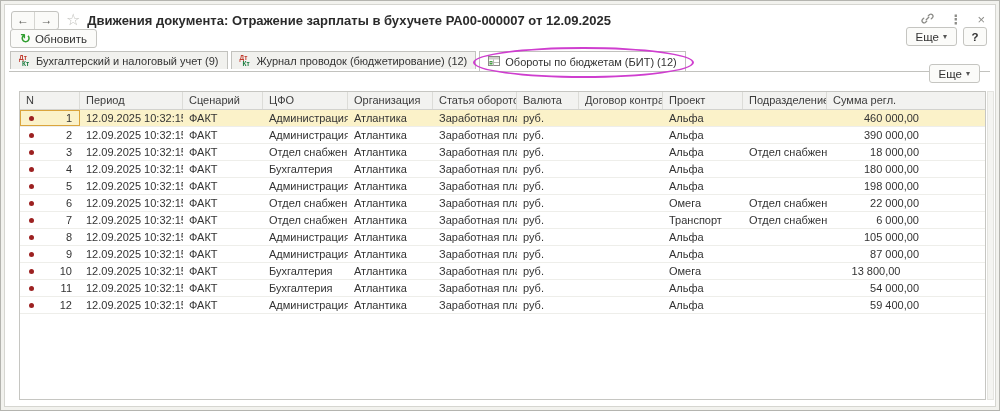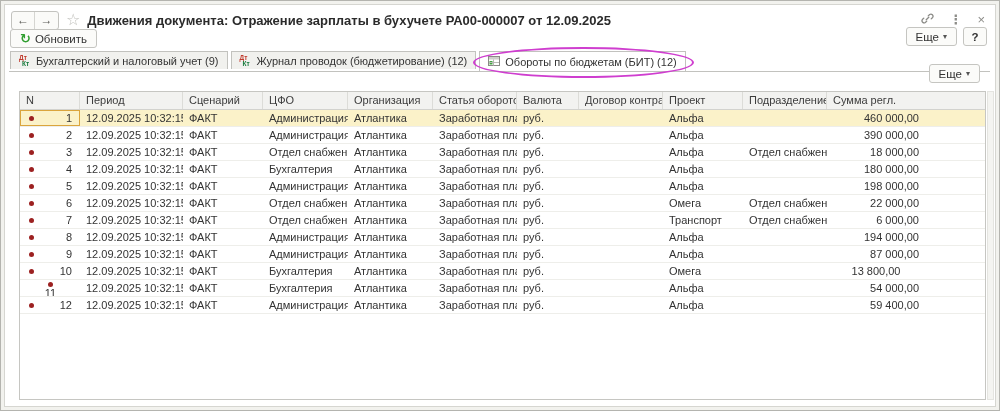--- a/index.html
+++ b/index.html
@@ -269,21 +269,21 @@
             </div>
             <div class="tcell" style="width: 103px;">12.09.2025 10:32:15</div>
             <div class="tcell" style="width: 80px;">ФАКТ</div>
             <div class="tcell" style="width: 85px;">Администрация</div>
             <div class="tcell" style="width: 85px;">Атлантика</div>
             <div class="tcell" style="width: 84px;">Заработная плата ...</div>
             <div class="tcell" style="width: 62px;">руб.</div>
             <div class="tcell" style="width: 84px;"></div>
             <div class="tcell" style="width: 80px;">Альфа</div>
             <div class="tcell" style="width: 84px;"></div>
-            <div class="tcell right" style="width: 100px;">194 000,00</div>
+            <div class="tcell right" style="width: 100px;">105 000,00</div>
             <div class="tcell" style="width: 60px;"></div>
           </div>
           <div class="trow">
             <div class="tcell right ncell" style="width: 60px;">
               <span class="dot" style="background: rgb(156, 33, 33);"></span>
               <span>9</span>
             </div>
             <div class="tcell" style="width: 103px;">12.09.2025 10:32:15</div>
             <div class="tcell" style="width: 80px;">ФАКТ</div>
             <div class="tcell" style="width: 85px;">Администрация</div>
@@ -307,21 +307,21 @@
             <div class="tcell" style="width: 85px;">Атлантика</div>
             <div class="tcell" style="width: 84px;">Заработная плата</div>
             <div class="tcell" style="width: 62px;">руб.</div>
             <div class="tcell" style="width: 84px;"></div>
             <div class="tcell" style="width: 80px;">Омега</div>
             <div class="tcell" style="width: 84px;"></div>
             <div class="tcell right" style="width: 100px; text-align: center;">13 800,00</div>
             <div class="tcell" style="width: 60px;"></div>
           </div>
           <div class="trow">
-            <div class="tcell right ncell" style="width: 60px; flex-direction: column;">
+            <div class="tcell right ncell" style="width: 60px;">
               <span class="dot" style="background: rgb(156, 33, 33);"></span>
               <span>11</span>
             </div>
             <div class="tcell" style="width: 103px;">12.09.2025 10:32:15</div>
             <div class="tcell" style="width: 80px;">ФАКТ</div>
             <div class="tcell" style="width: 85px;">Бухгалтерия</div>
             <div class="tcell" style="width: 85px;">Атлантика</div>
             <div class="tcell" style="width: 84px;">Заработная плата ...</div>
             <div class="tcell" style="width: 62px;">руб.</div>
             <div class="tcell" style="width: 84px;"></div>

